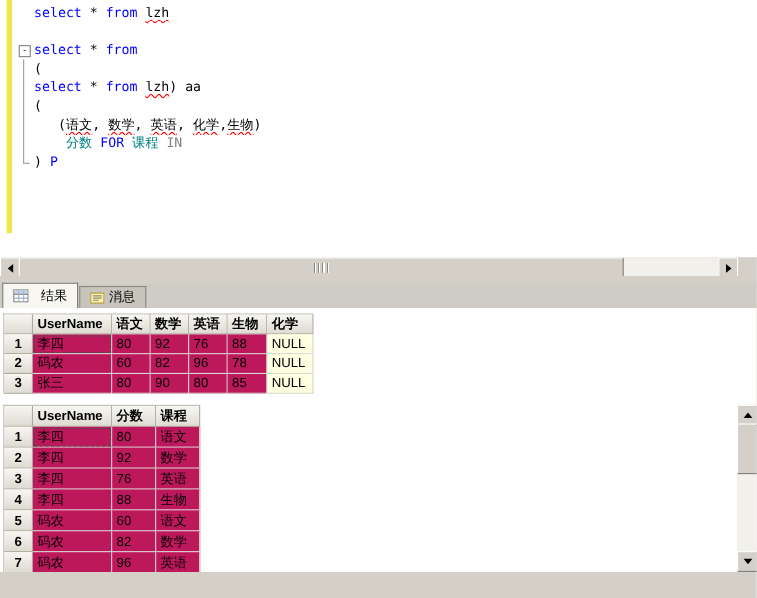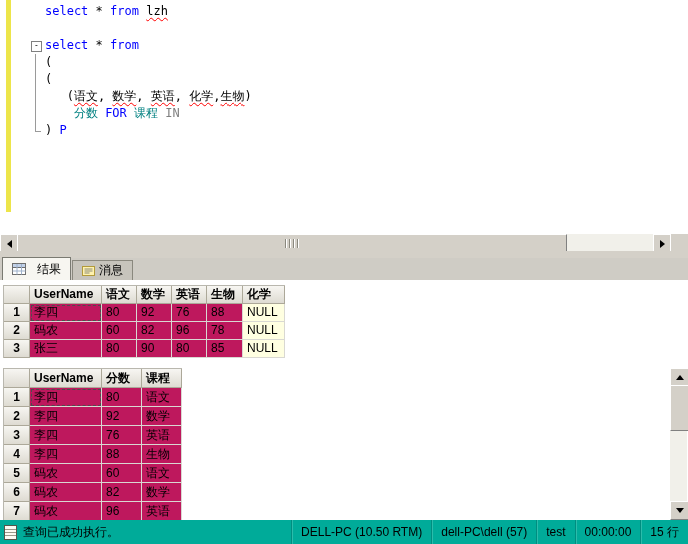--- a/index.html
+++ b/index.html
@@ -3,21 +3,21 @@
 <meta charset="utf-8">
 <style>
   html,body{margin:0;padding:0;}
   body{width:688px;height:544px;overflow:hidden;}
   .window{position:relative;width:688px;height:544px;background:#D4D0C8;
     font-family:"Liberation Sans","DejaVu Sans",sans-serif;font-size:12px;color:#000;overflow:hidden;}
 
   
   .editor{position:absolute;top:0;left:0;width:688px;height:234px;background:#fff;overflow:hidden;}
   .track{position:absolute;left:6px;top:0;width:5px;height:212px;background:var(--track_changes_yellow,#EDE54A);}
-  .code-area{position:absolute;left:28px;top:3px;right:0;}
+  .code-area{position:absolute;left:14px;top:3px;right:0;}
   .code-line{display:flex;height:17px;line-height:17px;
     font-family:"DejaVu Sans Mono","Liberation Mono",monospace;font-size:12px;}
   .fold-col{position:relative;width:17px;flex:0 0 17px;}
   .fold-box{position:absolute;left:3px;top:4px;width:9px;height:9px;border:1px solid #808080;background:#fff;
     font:8px/7px "DejaVu Sans Mono",monospace;text-align:center;color:#000;}
   .fold-line::before{content:"";position:absolute;left:7px;top:0;width:1px;height:17px;background:#9a9a9a;}
   .fold-end::before{content:"";position:absolute;left:7px;top:0;width:1px;height:9px;background:#9a9a9a;}
   .fold-end::after{content:"";position:absolute;left:7px;top:9px;width:6px;height:1px;background:#9a9a9a;}
   .code-text{white-space:pre;}
   .tk-kw{color:var(--keyword,#0000FF);}
@@ -104,20 +104,24 @@
             <span class="fold-box">-</span>
           </span>
           <span class="code-text"><span class="tk-kw">select</span><span class="tk-plain"> * </span><span class="tk-kw">from</span></span>
         </div>
         <div class="code-line">
           <span class="fold-col fold-line"></span>
           <span class="code-text"><span class="tk-plain">(</span></span>
         </div>
         <div class="code-line">
           <span class="fold-col fold-line"></span>
+          <span class="code-text"><span class="tk-kw">select</span><span class="tk-plain"> * </span><span class="tk-kw">from</span><span class="tk-plain"> </span><span class="tk-err">lzh</span><span class="tk-plain">) </span><span class="tk-plain">aa</span></span>
+        </div>
+        <div class="code-line">
+          <span class="fold-col fold-line"></span>
           <span class="code-text"><span class="tk-plain">(</span></span>
         </div>
         <div class="code-line">
           <span class="fold-col fold-line"></span>
           <span class="code-text"><span class="tk-plain">   (</span><span class="tk-err">语文</span><span class="tk-plain">, </span><span class="tk-err">数学</span><span class="tk-plain">, </span><span class="tk-err">英语</span><span class="tk-plain">, </span><span class="tk-err">化学</span><span class="tk-plain">,</span><span class="tk-err">生物</span><span class="tk-plain">)</span></span>
         </div>
         <div class="code-line">
           <span class="fold-col fold-line"></span>
           <span class="code-text"><span class="tk-plain">    </span><span class="tk-teal">分数</span><span class="tk-plain"> </span><span class="tk-kw">FOR</span><span class="tk-plain"> </span><span class="tk-teal">课程</span><span class="tk-plain"> </span><span class="tk-gray">IN</span></span>
         </div>
@@ -259,23 +263,14 @@
       <div class="sbtn up">
         <span class="arr-u"></span>
       </div>
       <div class="vthumb"></div>
       <div class="sbtn down">
         <span class="arr-d"></span>
       </div>
     </div>
   </div>
 
-  <div class="statusbar">
-    <span class="st-icon"></span>
-    <span class="st-msg">查询已成功执行。</span>
-    <span class="st-seg">DELL-PC (10.50 RTM)</span>
-    <span class="st-seg">dell-PC\dell (57)</span>
-    <span class="st-seg">test</span>
-    <span class="st-seg">00:00:00</span>
-    <span class="st-seg">15 行</span>
-  </div>
 
 </div>
 
 </body></html>

